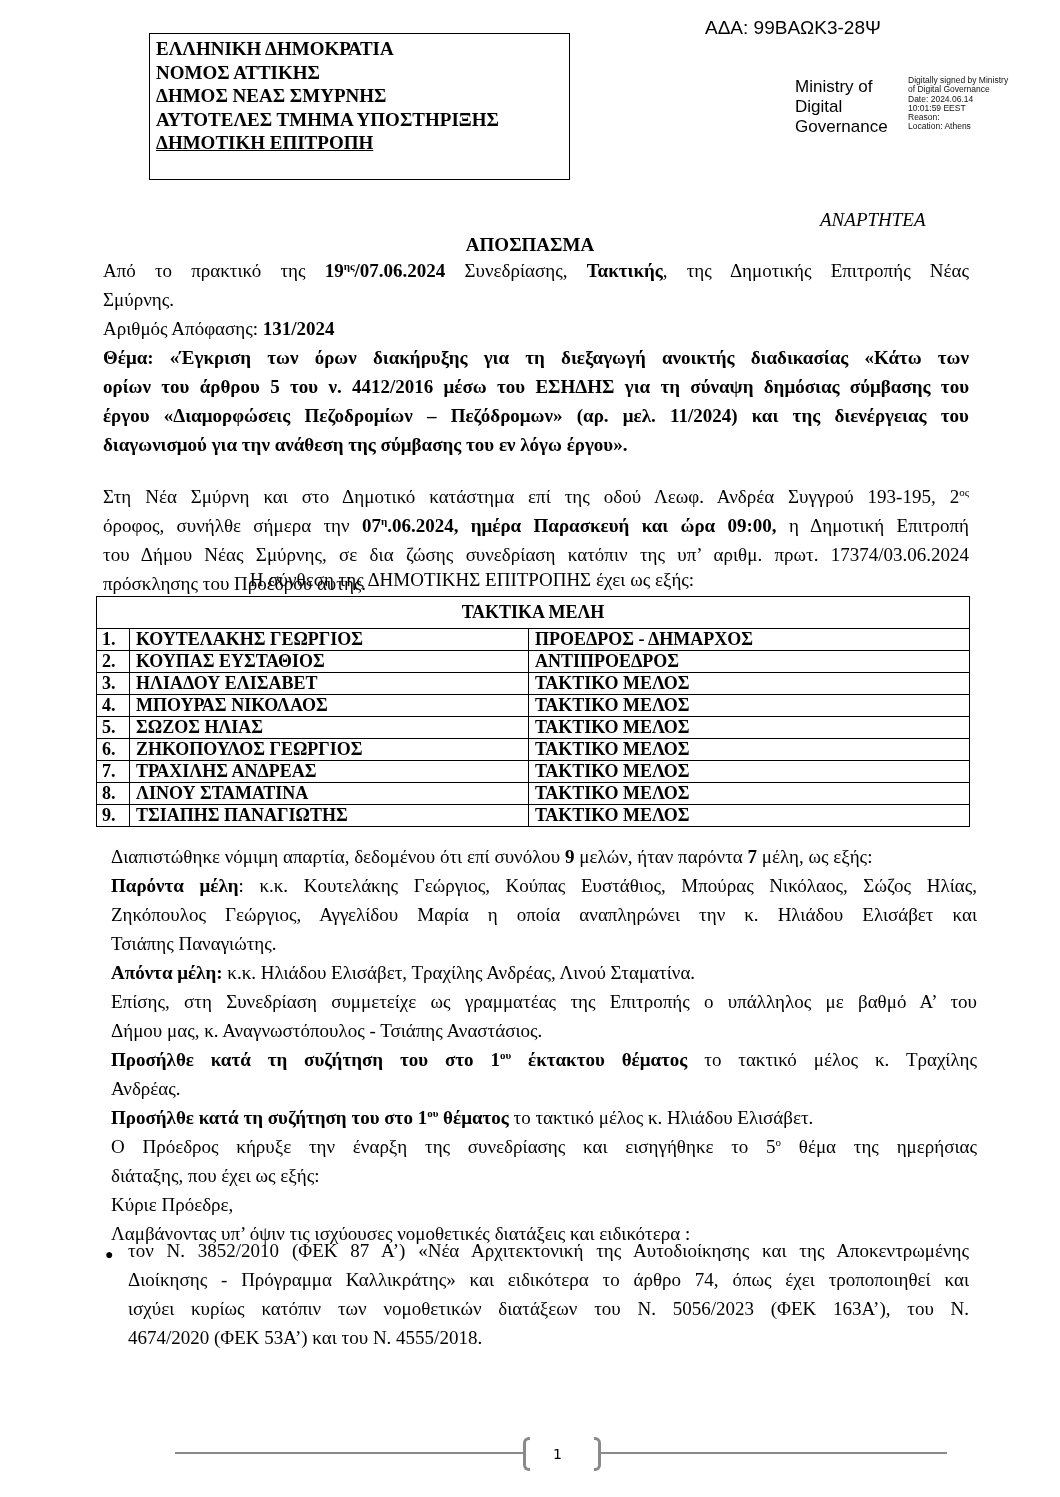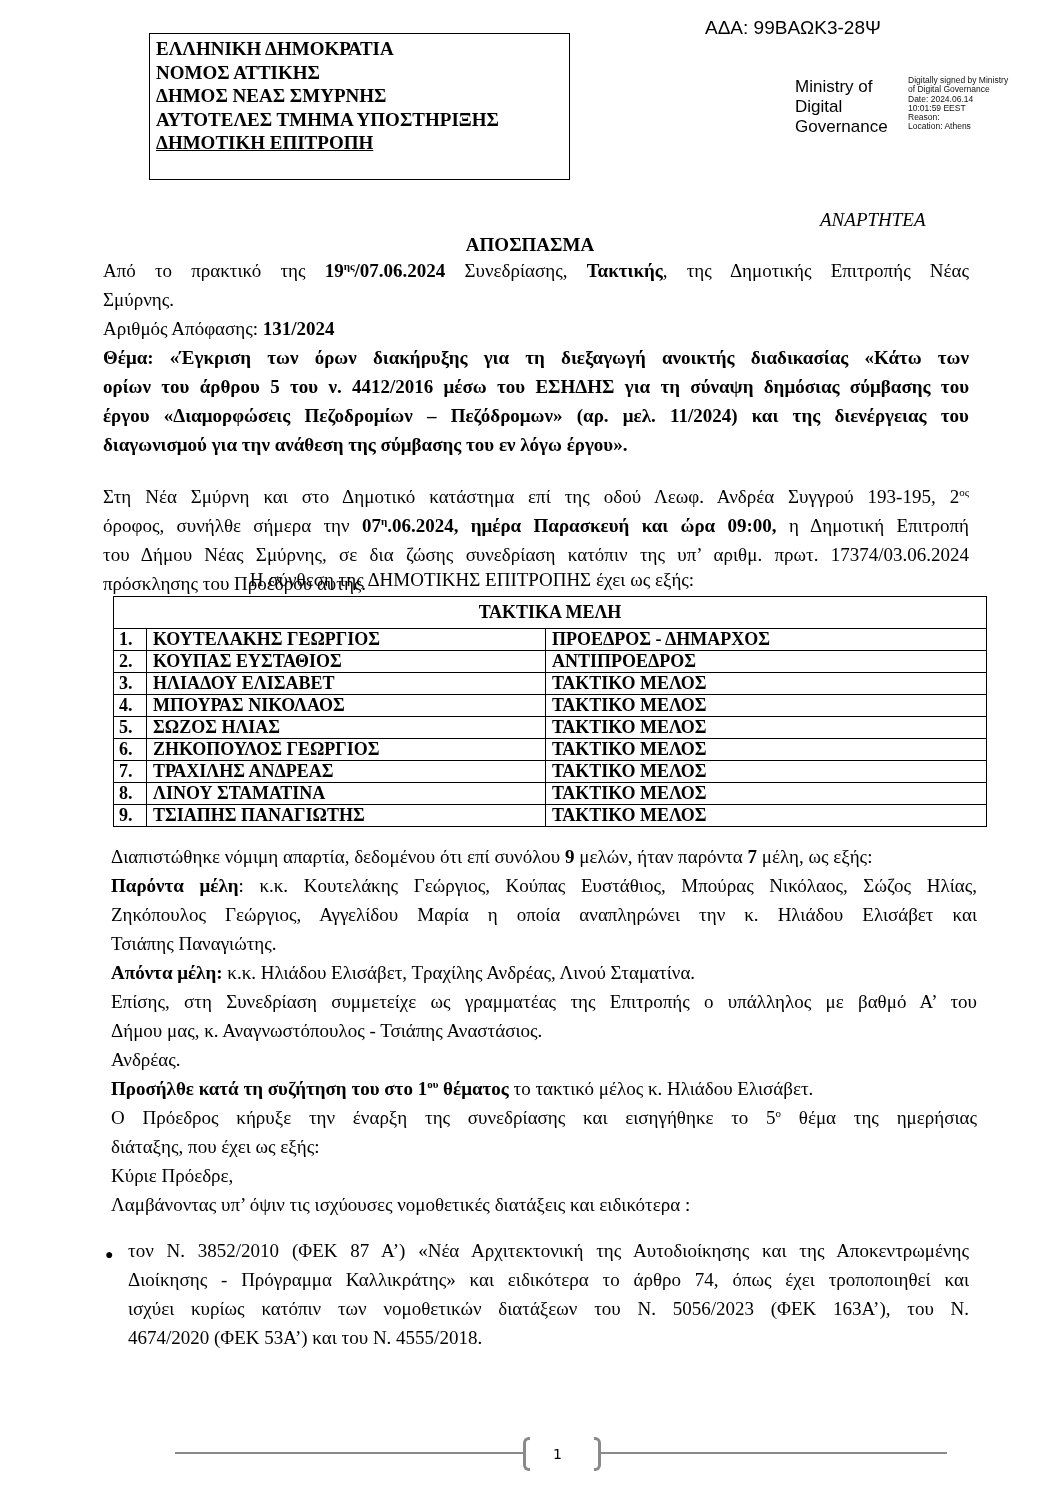--- a/index.html
+++ b/index.html
@@ -13,21 +13,21 @@
   #ada { left:705px; top:17px; font-family:"Liberation Sans", sans-serif; font-size:19px; }
   #sig-name { left:795px; top:77px; font-family:"Liberation Sans", sans-serif; font-size:17px; line-height:20px; }
   #sig-details { left:908px; top:76px; font-family:"Liberation Sans", sans-serif; font-size:8.5px; line-height:9.3px; color:#111; }
   #anartitea { left:820px; top:209px; font-style:italic; font-size:19px; }
   #apospasma { left:0; width:1060px; text-align:center; top:234px; font-weight:bold; font-size:19px; }
   .para { left:103px; width:866px; font-size:19px; line-height:29px; text-align:justify; }
   .line { white-space:nowrap; }
   .j { text-align:justify; text-align-last:justify; display:block; }
   sup { font-size:11px; line-height:0; }
   b { font-weight:bold; }
-  #members-table { left:96px; top:596px; width:874px; border-collapse:collapse; font-weight:bold; font-size:18px;margin-left:17px; }
+  #members-table { left:96px; top:596px; width:874px; border-collapse:collapse; font-weight:bold; font-size:18px; }
   #members-table td { border:1px solid #000; padding:0 0 0 6px; height:21px; line-height:21px; white-space:nowrap; }
   #members-table .head td { text-align:center; height:31px; line-height:31px; padding:0; }
   #members-table td.num { width:27px; padding-left:5px; }
   #members-table td.name { width:392px; }
   #composition-label { left:0; width:944px; text-align:center; top:569px; font-size:19px; }
   #bullet { left:105px; top:1247px; font-size:14px; }
   #footer-line-left { left:175px; top:1452px; width:350px; height:2px; background:#8a8a8a; }
   #footer-line-right { left:600px; top:1452px; width:347px; height:2px; background:#8a8a8a; }
   .bracket { width:7px; height:34px; top:1437px; border:3px solid #8a8a8a; box-sizing:border-box; }
   #bracket-left { left:523px; border-right:none; border-radius:6px 0 0 6px; }
@@ -140,20 +140,21 @@
   </table>
 
 <div class="abs para" style="top:842px;margin-left:8px;">
   <div class="line"><span>Διαπιστώθηκε νόμιμη απαρτία, δεδομένου ότι επί συνόλου </span><b>9</b><span> μελών, ήταν παρόντα </span><b>7</b><span> μέλη, ως εξής:</span></div>
   <span class="j line"><b>Παρόντα μέλη</b><span>: κ.κ. Κουτελάκης Γεώργιος, Κούπας Ευστάθιος, Μπούρας Νικόλαος, Σώζος Ηλίας,</span></span>
   <span class="j line">Ζηκόπουλος Γεώργιος, Αγγελίδου Μαρία η οποία αναπληρώνει την κ. Ηλιάδου Ελισάβετ και</span>
   <div class="line">Τσιάπης Παναγιώτης.</div>
   <div class="line"><b>Απόντα μέλη:</b><span> κ.κ. Ηλιάδου Ελισάβετ,  Τραχίλης Ανδρέας, Λινού Σταματίνα.</span></div>
   <span class="j line">Επίσης, στη Συνεδρίαση συμμετείχε ως γραμματέας της Επιτροπής ο υπάλληλος με βαθμό Α’ του</span>
   <div class="line">Δήμου μας, κ. Αναγνωστόπουλος - Τσιάπης Αναστάσιος.</div>
+  <span class="j line"><b><span>Προσήλθε κατά τη συζήτηση του στο 1</span><sup>ου</sup><span> έκτακτου θέματος</span></b><span> το τακτικό μέλος κ. Τραχίλης</span></span>
   <div class="line">Ανδρέας.</div>
   <div class="line"><b><span>Προσήλθε κατά τη συζήτηση του στο 1</span><sup>ου</sup><span> θέματος</span></b><span> το τακτικό μέλος κ. Ηλιάδου Ελισάβετ.</span></div>
   <span class="j line"><span>Ο Πρόεδρος κήρυξε την έναρξη της συνεδρίασης και εισηγήθηκε το 5</span><sup>ο</sup><span> θέμα της ημερήσιας</span></span>
   <div class="line">διάταξης, που έχει ως εξής:</div>
   <div class="line">Κύριε Πρόεδρε,</div>
   <div class="line">Λαμβάνοντας υπ’ όψιν τις ισχύουσες νομοθετικές διατάξεις και ειδικότερα :</div>
 </div>
 
 <div id="bullet" class="abs">●</div>
 <div class="abs para" style="top:1236px; left:128px; width:841px;">

